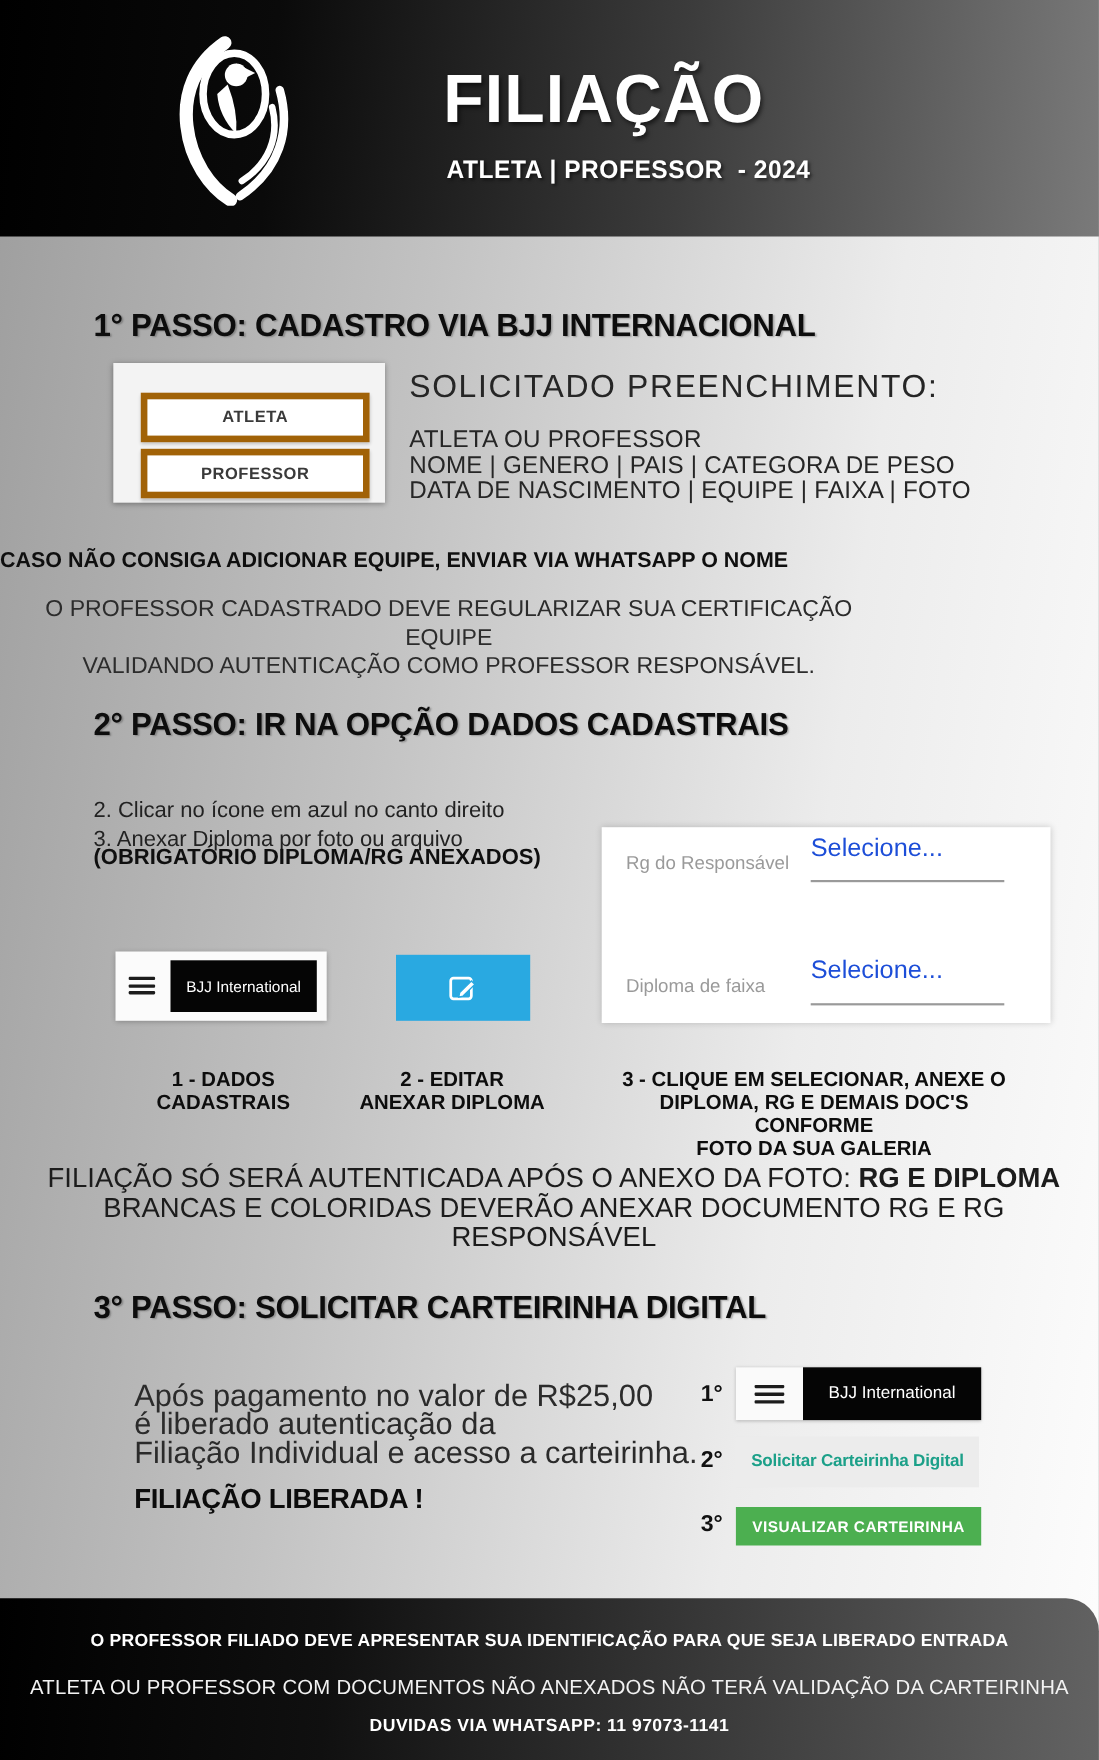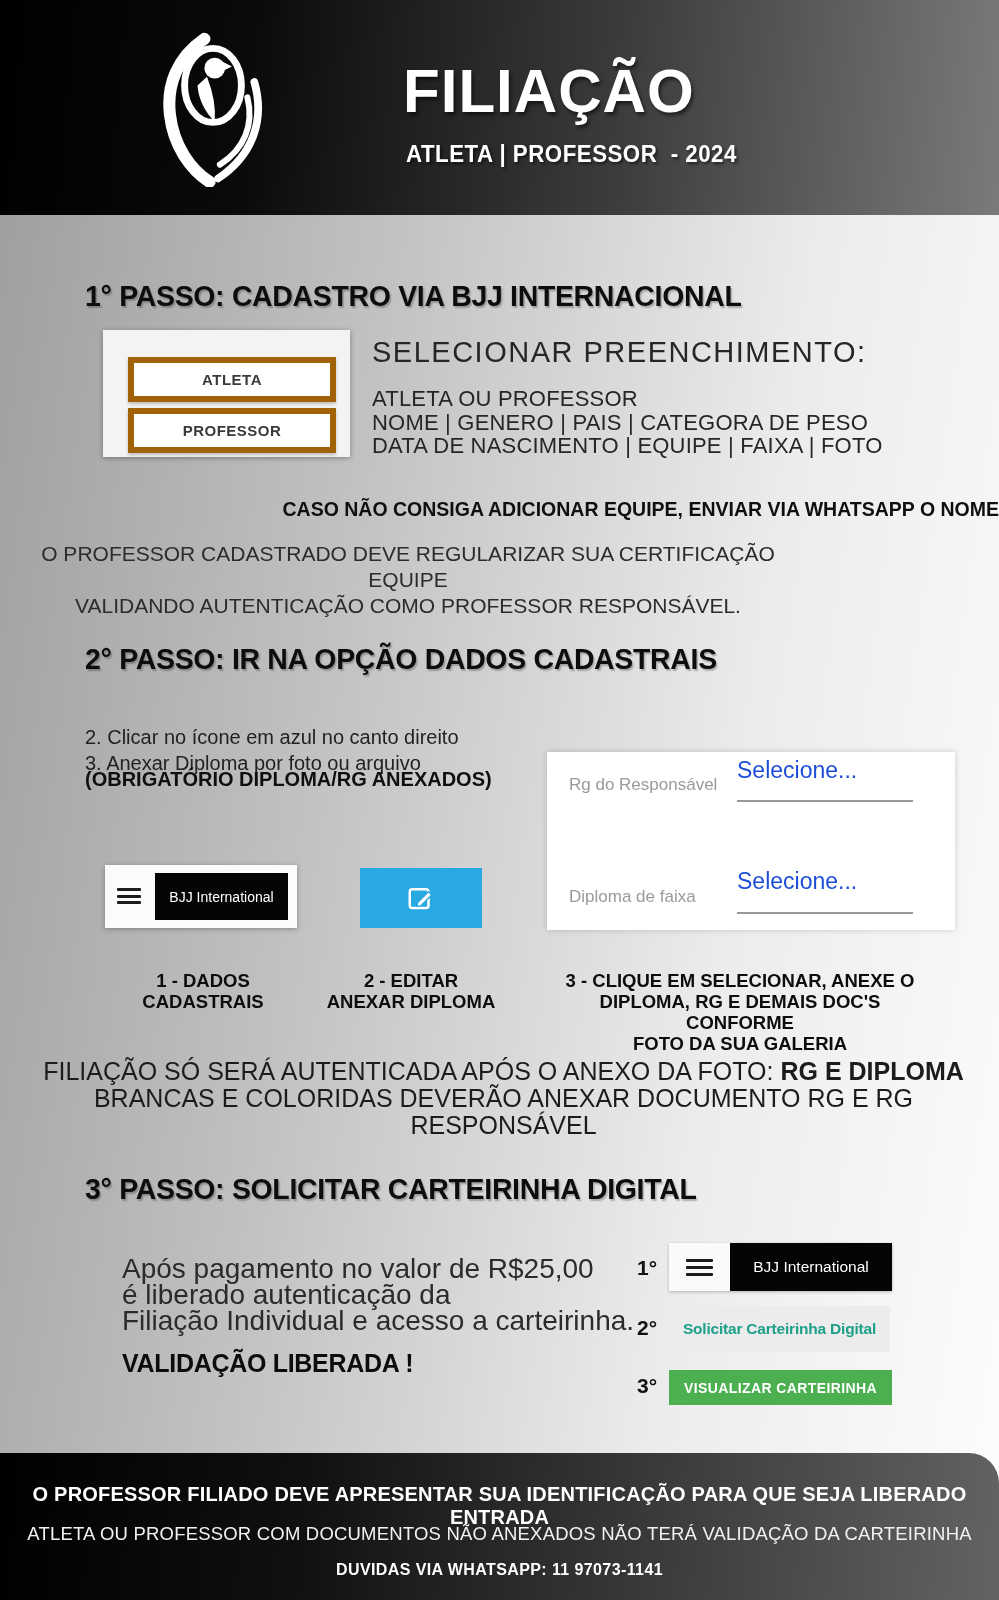--- a/index.html
+++ b/index.html
@@ -37,21 +37,21 @@
     background:#f3f3f3; box-shadow:0 1px 5px rgba(0,0,0,.35);
   }
   .btn-white {
     position:absolute; left:25px; width:196px; height:33px; background:#fff;
     border:6px solid #a16207; box-shadow:0 2px 3px rgba(0,0,0,.22);
     display:flex; align-items:center; justify-content:center;
     font-size:15px; font-weight:bold; color:#3a3a3a; letter-spacing:.5px;
   }
   .fill-title { position:absolute; left:372px; top:336px; font-size:29px; letter-spacing:1.5px; color:#262626; }
   .fill-lines { position:absolute; left:372px; top:387px; font-size:22px; line-height:23.5px; letter-spacing:.2px; color:#262626; white-space:pre-line; }
-  .note-bold1 { position:absolute; left:0; width:999px; top:498px; text-align:right; font-weight:bold; font-size:19.5px; color:#0f0f0f; }
+  .note-bold1 { position:absolute; left:0; width:999px; top:498px; text-align:left; font-weight:bold; font-size:19.5px; color:#0f0f0f; }
   .note-reg1 { position:absolute; left:0; width:816px; top:541px; text-align:center; font-size:21px; line-height:26px; color:#2c2c2c; white-space:pre-line; }
   
   .list2 { position:absolute; left:85px; top:704px; font-size:20px; line-height:26px; color:#222; white-space:pre-line;margin-top:20px; }
   .obrig { position:absolute; left:85px; top:768px; font-weight:bold; font-size:20px; color:#0f0f0f; }
   .form-panel {
     position:absolute; left:547px; top:752px; width:408px; height:178px;
     background:#fff; box-shadow:0 0 6px rgba(0,0,0,.18);
   }
   .f-label { position:absolute; left:22px; font-size:17px; color:#9a9a9a; }
   .f-value { position:absolute; left:190px; font-size:23px; color:#1d4ed8; }
@@ -88,21 +88,21 @@
     position:absolute; left:669px; top:1370px; width:223px; height:35px;
     display:flex; align-items:center; justify-content:center;
     color:#fff; font-weight:bold; font-size:14px; letter-spacing:.4px;
   }
   
   .footer {
     position:absolute; left:0; top:1453px; width:999px; height:147px;
     background:linear-gradient(95deg,#000 0%,#101010 30%,#424242 72%,#636363 100%);
     border-top-right-radius:30px; color:#fff; text-align:center;
   }
-  .ft1 { position:absolute; left:0; width:100%; top:30px; font-weight:bold; font-size:20px; letter-spacing:.2px; }
+  .ft1 { position:absolute; left:0; width:100%; top:30px; font-weight:bold; font-size:16px; letter-spacing:.2px; }
   .ft2 { position:absolute; left:0; width:100%; top:70px; font-size:18.5px; color:#f2f2f2; letter-spacing:.2px; }
   .ft3 { position:absolute; left:0; width:100%; top:108px; font-weight:bold; font-size:16px; letter-spacing:.4px; }
 </style>
 </head>
 <body>
 
 <div class="page">
 
   <div class="header">
     <svg class="logo" viewBox="0 0 140 180" aria-hidden="true">
@@ -120,21 +120,21 @@
     <div class="hdr-sub">ATLETA | PROFESSOR  - 2024</div>
   </div>
 
   <div class="h-step" style="top:280px">1° PASSO: CADASTRO VIA BJJ INTERNACIONAL</div>
 
   <div class="panel1">
     <div class="btn-white" style="top:27px">ATLETA</div>
     <div class="btn-white" style="top:78px">PROFESSOR</div>
   </div>
 
-  <div class="fill-title">SELECIONAR PREENCHIMENTO:</div>
+  <div class="fill-title">SOLICITADO PREENCHIMENTO:</div>
   <div class="fill-lines">ATLETA OU PROFESSOR
 NOME | GENERO | PAIS | CATEGORA DE PESO
 DATA DE NASCIMENTO | EQUIPE | FAIXA | FOTO</div>
   <div class="note-bold1">CASO NÃO CONSIGA ADICIONAR EQUIPE, ENVIAR VIA WHATSAPP O NOME</div>
   <div class="note-reg1">O PROFESSOR CADASTRADO DEVE REGULARIZAR SUA CERTIFICAÇÃO EQUIPE
 VALIDANDO AUTENTICAÇÃO COMO PROFESSOR RESPONSÁVEL.</div>
 
   <div class="h-step" style="top:643px">2° PASSO: IR NA OPÇÃO DADOS CADASTRAIS</div>
   <div class="list2">2. Clicar no ícone em azul no canto direito
 3. Anexar Diploma por foto ou arquivo</div>
@@ -177,21 +177,21 @@
     <div>
       <span>FILIAÇÃO SÓ SERÁ AUTENTICADA APÓS O ANEXO DA FOTO: </span><b>RG E DIPLOMA</b>
     </div>
     <div>BRANCAS E COLORIDAS DEVERÃO ANEXAR DOCUMENTO RG E RG RESPONSÁVEL</div>
   </div>
 
   <div class="h-step" style="top:1173px">3° PASSO: SOLICITAR CARTEIRINHA DIGITAL</div>
   <div class="pay-par">Após pagamento no valor de R$25,00
 é liberado autenticação da
 Filiação Individual e acesso a carteirinha.</div>
-  <div class="released">VALIDAÇÃO LIBERADA !</div>
+  <div class="released">FILIAÇÃO LIBERADA !</div>
 
   <div class="s3-num" style="top:1256px">1°</div>
   <div class="s3-card">
     <div class="burger" style="left:17px;top:16px;width:27px;height:17px">
         <i></i>
         <i></i>
         <i></i>
       </div>
     <div class="s3-black">BJJ International</div>
   </div>

